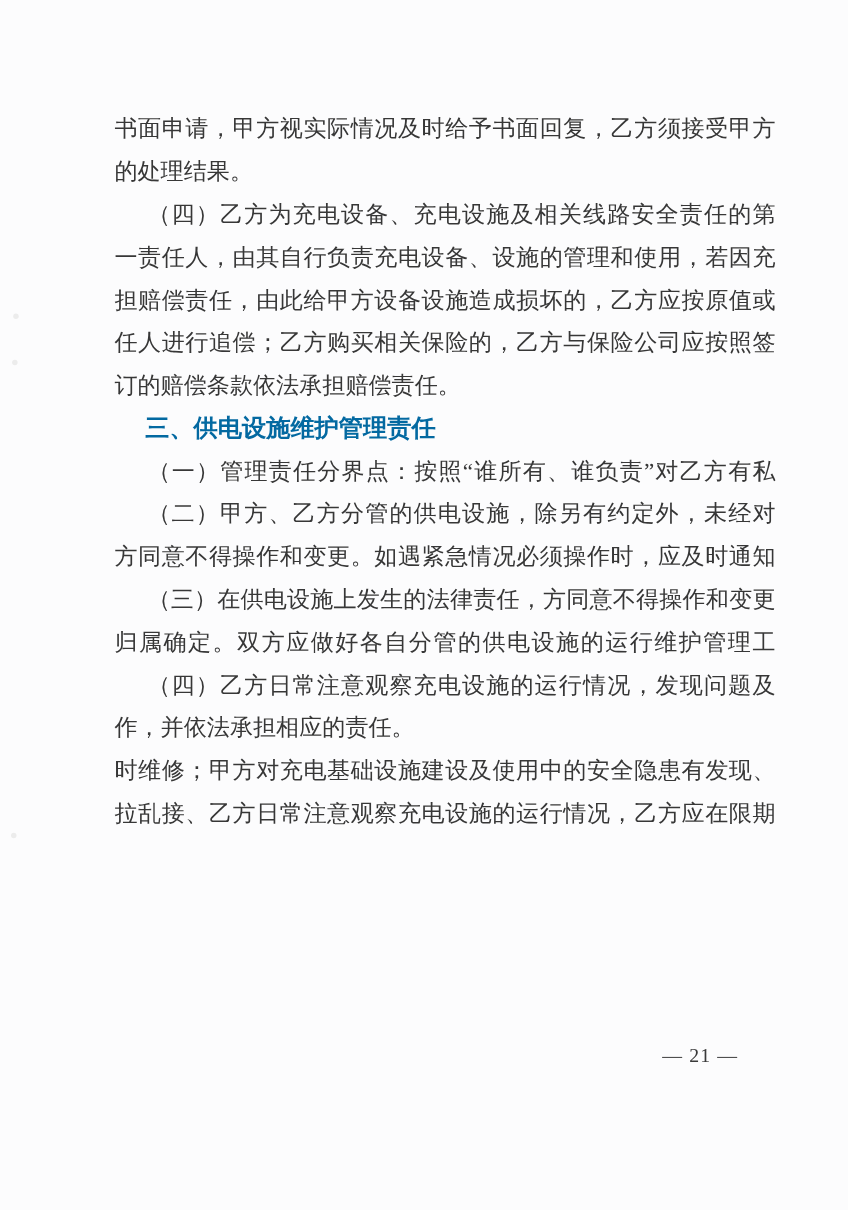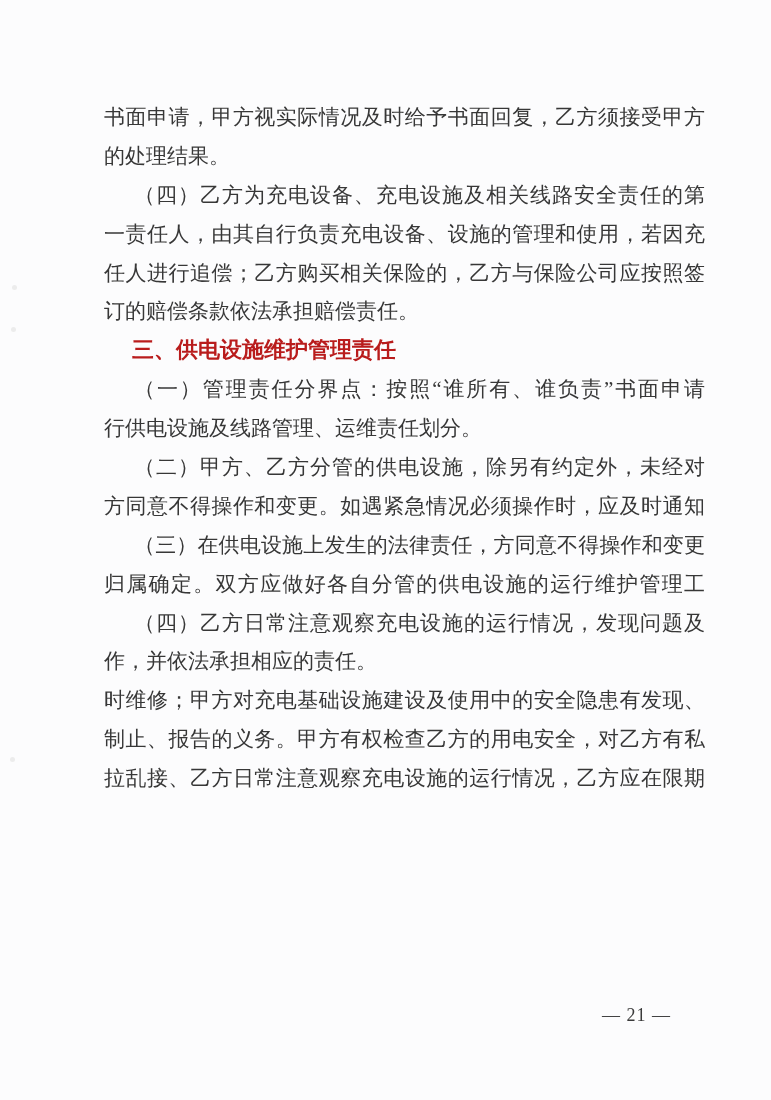--- a/index.html
+++ b/index.html
@@ -34,28 +34,28 @@
     text-align: right;
     text-align-last: left;
   }
   .line.indent {
     padding-left: 30px;
   }
   .line.heading {
     font-family: Liberation Serif, serif;
     font-weight: bold;
     font-size: 22px;
-    color: #b91c1c;
+    color: #0369a1;
     padding-left: 28px;
     text-align: left;
     text-align-last: left;
   }
   .pagenum {
     position: absolute;
-    top: 1003px;
+    top: 947px;
     left: 602px;
     font-size: 18px;
     line-height: 24px;
     letter-spacing: 1px;
     color: #3a3a3a;
     font-family: "Liberation Serif", "DejaVu Serif", serif;
   }
   .speck {
     position: absolute;
     background: #ececec;
@@ -72,31 +72,30 @@
 
   <span class="speck s1"></span>
   <span class="speck s2"></span>
   <span class="speck s3"></span>
 
   <div class="textblock">
     <div class="line">书面申请，甲方视实际情况及时给予书面回复，乙方须接受甲方</div>
     <div class="line lastline">的处理结果。</div>
     <div class="line indent">（四）乙方为充电设备、充电设施及相关线路安全责任的第</div>
     <div class="line">一责任人，由其自行负责充电设备、设施的管理和使用，若因充</div>
+    <div class="line">担赔偿责任，由此给甲方设备设施造成损坏的，乙方应按原值或</div>
     <div class="line">任人进行追偿；乙方购买相关保险的，乙方与保险公司应按照签</div>
     <div class="line lastline">订的赔偿条款依法承担赔偿责任。</div>
     <div class="line heading">三、供电设施维护管理责任</div>
-    <div class="line indent">（一）管理责任分界点：按照“谁所有、谁负责”书面申请</div>
-    <div class="line lastline">行供电设施及线路管理、运维责任划分。</div>
+    <div class="line indent">（一）管理责任分界点：按照“谁所有、谁负责”对乙方有私</div>
     <div class="line indent">（二）甲方、乙方分管的供电设施，除另有约定外，未经对</div>
     <div class="line">方同意不得操作和变更。如遇紧急情况必须操作时，应及时通知</div>
     <div class="line indent">（三）在供电设施上发生的法律责任，方同意不得操作和变更</div>
     <div class="line">归属确定。双方应做好各自分管的供电设施的运行维护管理工</div>
     <div class="line indent">（四）乙方日常注意观察充电设施的运行情况，发现问题及</div>
     <div class="line lastline">作，并依法承担相应的责任。</div>
     <div class="line">时维修；甲方对充电基础设施建设及使用中的安全隐患有发现、</div>
-    <div class="line">制止、报告的义务。甲方有权检查乙方的用电安全，对乙方有私</div>
     <div class="line">拉乱接、乙方日常注意观察充电设施的运行情况，乙方应在限期</div>
   </div>
 
   <div class="pagenum">— 21 —</div>
 
 </div>
 
 </body></html>

